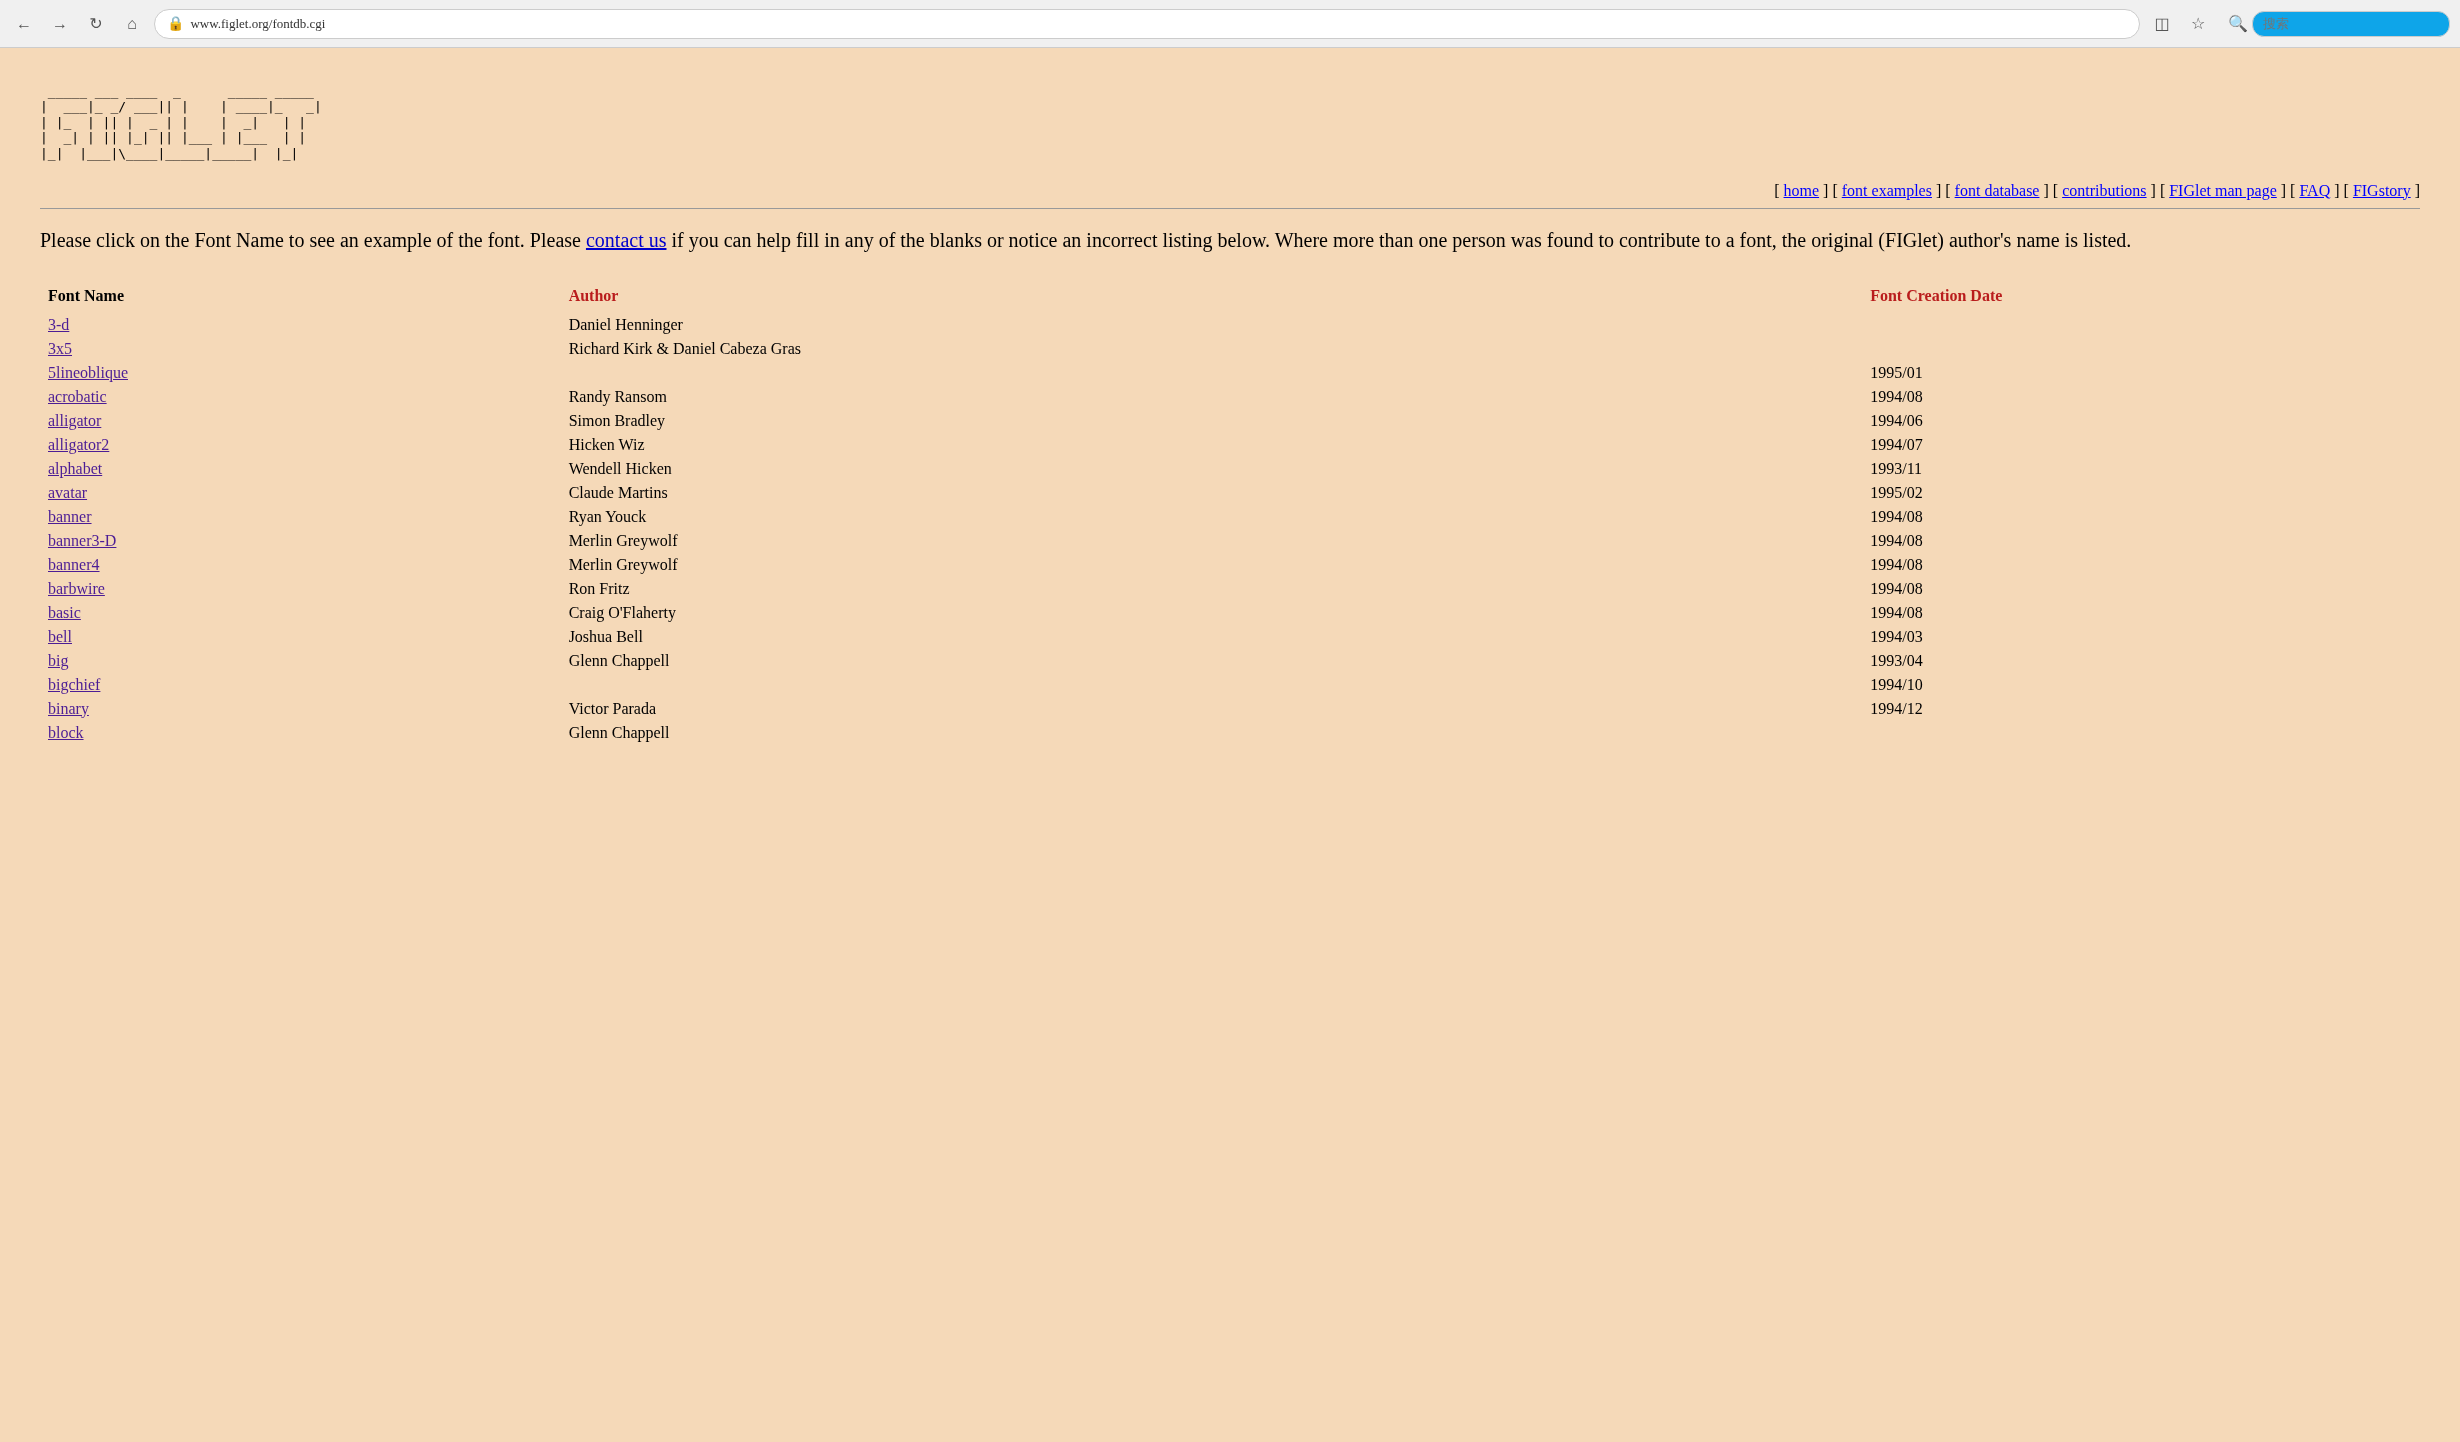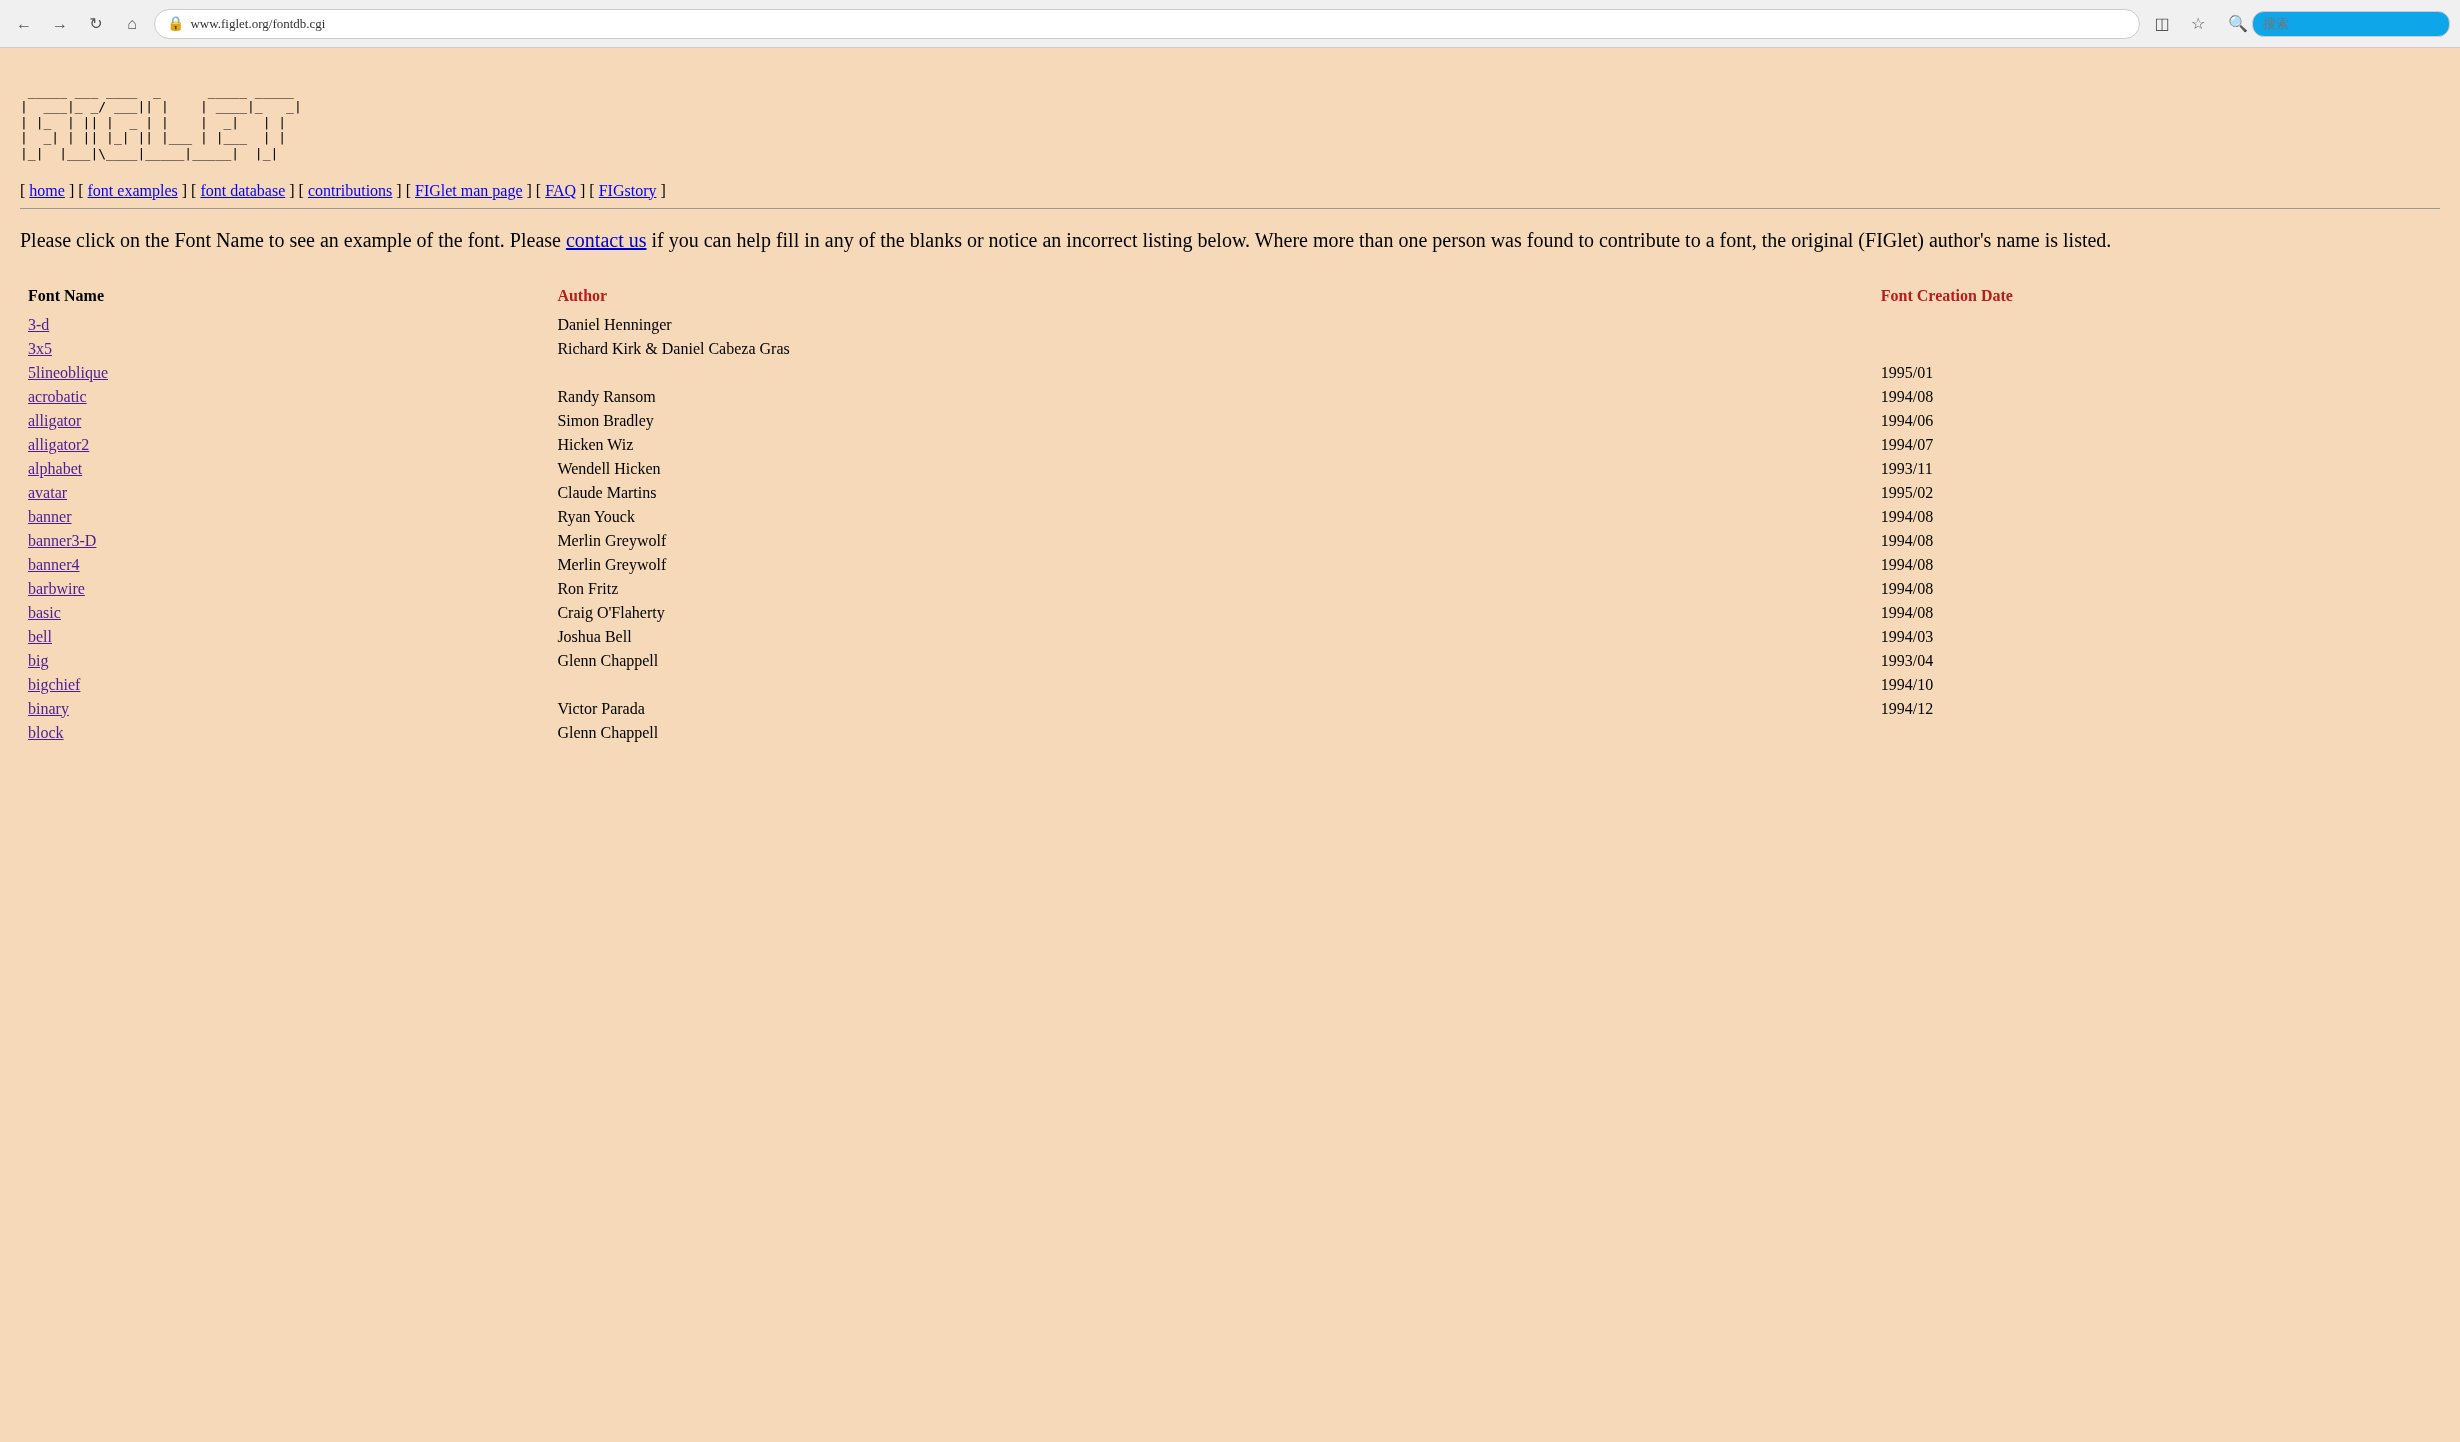--- a/index.html
+++ b/index.html
@@ -65,38 +65,38 @@
       border: 1px solid #ccc;
       border-radius: 12px;
       padding: 2px 10px;
       font-size: 13px;
       height: 26px;
       background: #0ea5e9;
     }
 
     
     .page-content {
-      padding: 20px 20px;
+      padding: 20px 40px;
       max-width: 2460px;
     }
 
     
     .figlet-logo {
       font-family: monospace;
       font-size: 13px;
       line-height: 1.2;
       white-space: pre;
       margin-bottom: 20px;
       color: #000;
       letter-spacing: 0;
     }
 
     
     .nav-bar {
-      text-align: left;
+      text-align: right;
       margin: 10px 0 8px 0;
       font-size: 16px;
     }
 
     .nav-bar a {
       color: #00f;
       text-decoration: underline;
     }
 
     hr {

